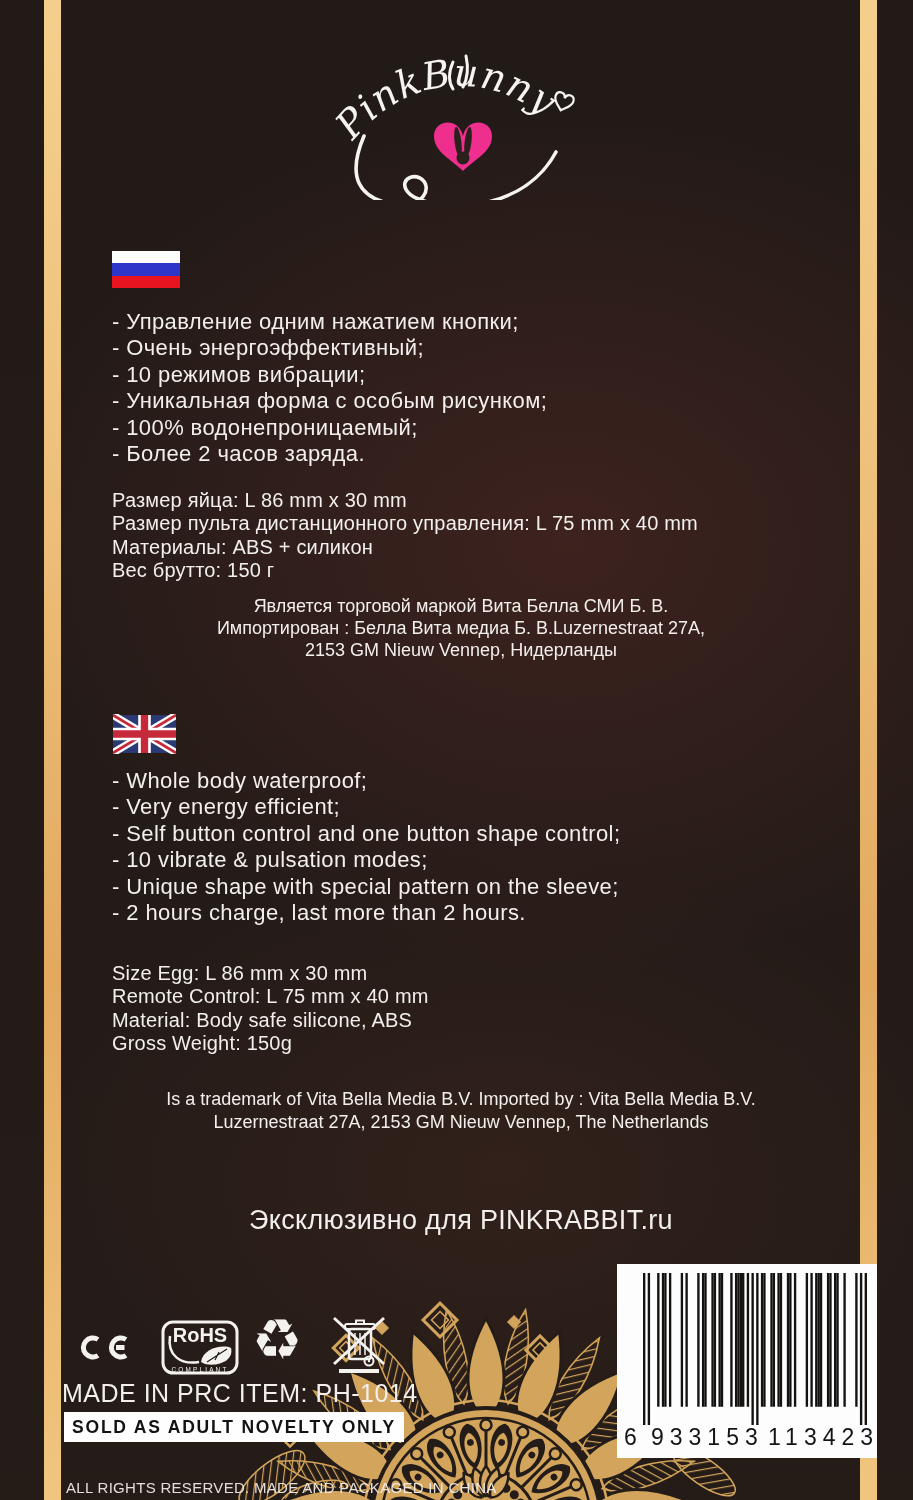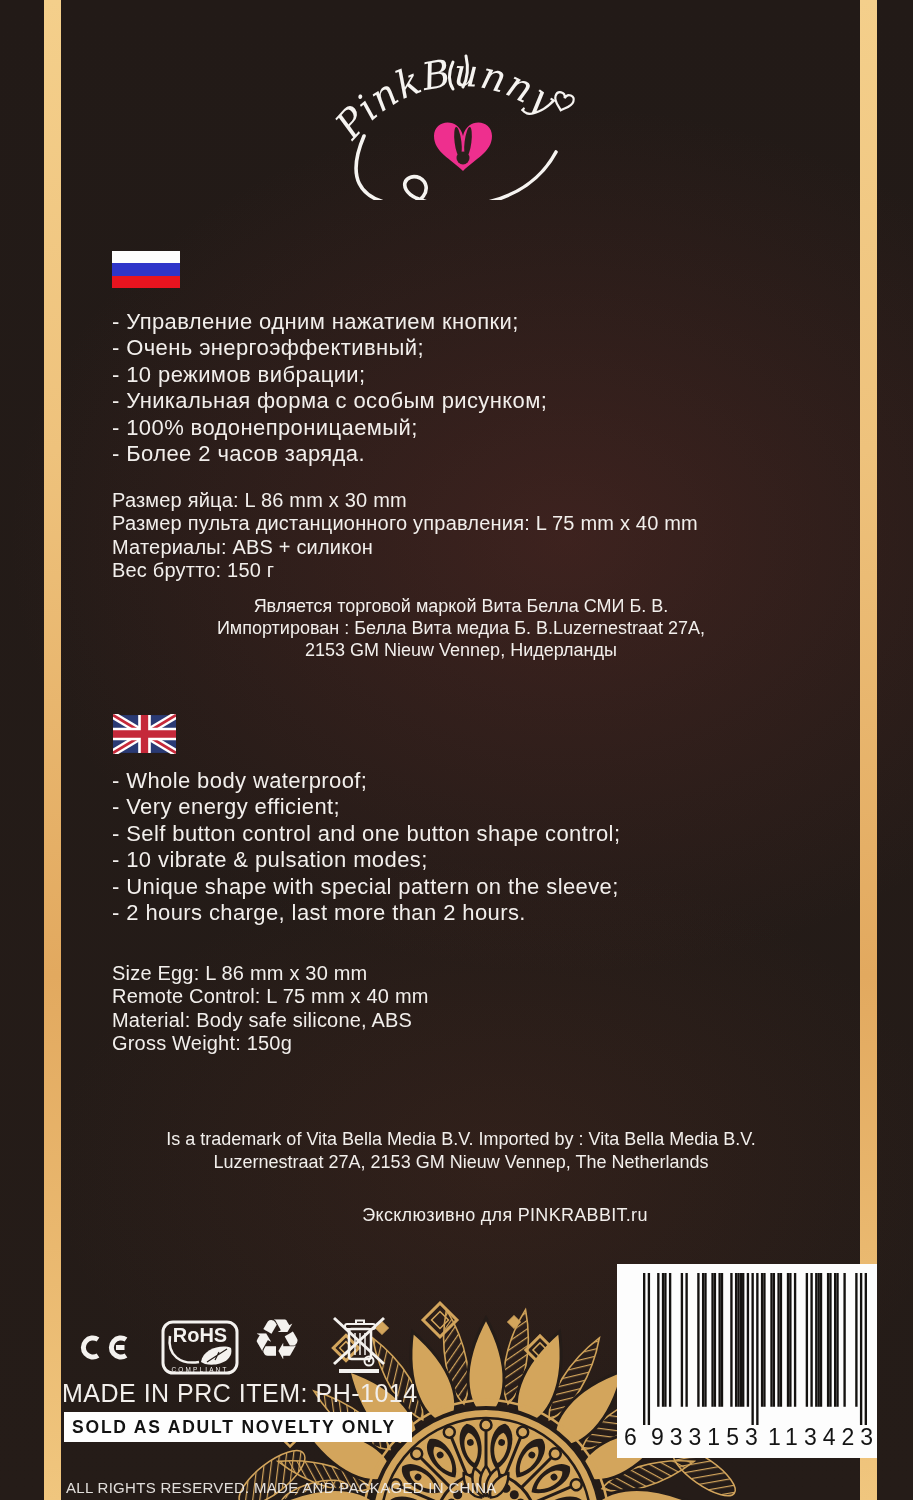--- a/index.html
+++ b/index.html
@@ -25,29 +25,29 @@
   .flag-uk{left:113px;top:714px;z-index:3;}
 
   .bullets{left:112px;font-size:22px;line-height:26.4px;letter-spacing:.4px;white-space:nowrap;}
   .ru-bullets{top:309px;}
   .en-bullets{top:768px;}
   .specs{left:112px;font-size:20px;line-height:23.3px;letter-spacing:.2px;white-space:nowrap;}
   .ru-specs{top:489px;}
   .en-specs{top:962px;}
   .centerblock{left:61px;width:800px;text-align:center;font-size:18px;line-height:21.8px;}
   .ru-tm{top:596px;}
-  .en-tm{top:1088px;line-height:23px;margin-top:40px;}
-  .exclusive{left:61px;width:800px;text-align:center;top:1205px;font-size:18px;letter-spacing:.3px;margin-left:44px;}
+  .en-tm{top:1088px;line-height:23px;}
+  .exclusive{left:61px;width:800px;text-align:center;top:1205px;font-size:27px;letter-spacing:.3px;}
 
   .cert{z-index:4;}
   .recycle-glyph{left:252px;top:1310px;font-size:56px;line-height:60px;color:#f4f2ef;z-index:4;}
 
   .made-in{left:62px;top:1379px;font-size:25px;letter-spacing:.5px;white-space:nowrap;z-index:4;}
   .sold-bar{left:64px;top:1412px;background:#fefefe;color:#121212;font-weight:bold;
-    font-size:17.5px;letter-spacing:1.8px;padding:5px 16px 4px 8px;white-space:nowrap;z-index:4;}
+    font-size:17.5px;letter-spacing:1.8px;padding:5px 8px 4px 8px;white-space:nowrap;z-index:4;}
   .rights{left:66px;top:1444px;font-size:15px;letter-spacing:.3px;white-space:nowrap;z-index:4;opacity:.92;margin-top:35px;}
 
   .barcode{left:617px;top:1264px;width:260px;height:194px;background:#fdfdfd;z-index:5;}
   .barcode svg{position:absolute;left:26px;top:9px;width:224px;height:152px;}
   .bc-digits{position:absolute;left:0;top:160px;width:100%;height:30px;color:#141414;
     font-size:23px;font-family:"Liberation Sans",sans-serif;}
   .bc-d0{position:absolute;left:7px;top:0;}
   .bc-d1{position:absolute;left:34px;width:102px;top:0;text-align:left;letter-spacing:6px;}
   .bc-d2{position:absolute;left:151px;width:102px;top:0;text-align:center;letter-spacing:6px;}
 

